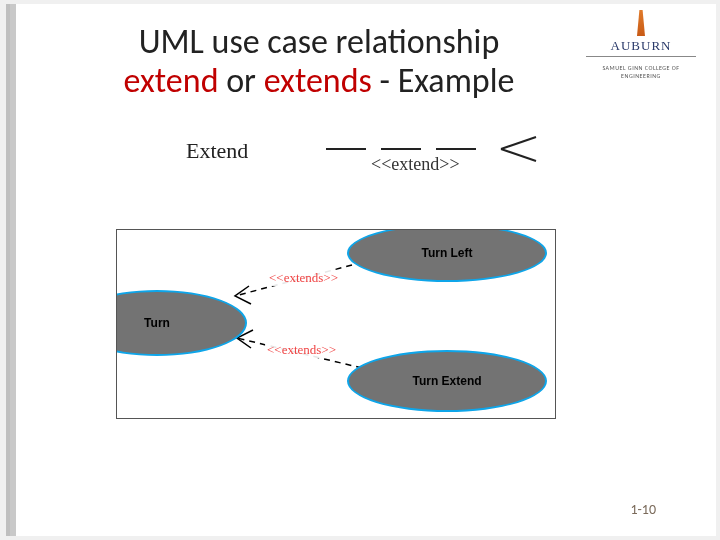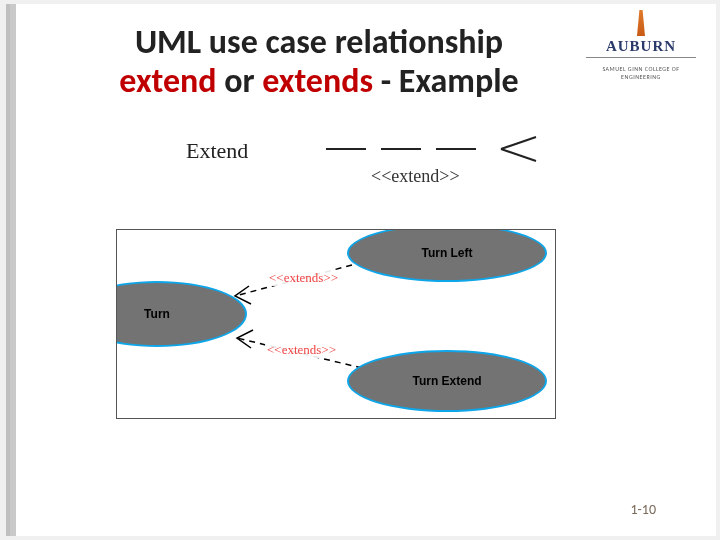--- a/index.html
+++ b/index.html
@@ -20,43 +20,43 @@
   }
   .title {
     position: absolute;
     top: 18px;
     left: 68px;
     width: 470px;
     text-align: center;
     font-size: 34px;
     line-height: 1.15;
     color: #222;
-    font-weight: 700;
+    font-weight: 400;
   }
   .title .red { color: #c00000; }
   .logo {
     position: absolute;
     top: 6px;
     right: 20px;
     width: 110px;
     text-align: center;
   }
   .logo .tower {
     width: 16px;
     height: 26px;
     margin: 0 auto 2px;
     background: linear-gradient(#e07a2a, #c85a15);
     clip-path: polygon(40% 0, 60% 0, 75% 100%, 25% 100%);
   }
   .logo .name {
     font-family: Georgia, serif;
-    font-size: 15px;
+    font-size: 13px;
     letter-spacing: 1px;
     color: #2a3a6a;
-    font-weight: bold;
+    font-weight: normal;
   }
   .logo .sub {
     font-size: 6px;
     letter-spacing: 0.5px;
     color: #555;
     border-top: 1px solid #888;
     margin-top: 2px;
     padding-top: 7px;
   }
   .notation {
@@ -71,21 +71,21 @@
     left: 20px;
     top: 4px;
     font-family: Georgia, 'Times New Roman', serif;
     font-size: 22px;
     color: #222;
   }
   .notation svg { position: absolute; left: 160px; top: 0; }
   .notation .stereo {
     position: absolute;
     left: 205px;
-    top: 32px;
+    top: 20px;
     font-family: Georgia, 'Times New Roman', serif;
     font-size: 18px;
     color: #333;
   }
   .diagram {
     position: absolute;
     top: 225px;
     left: 100px;
     width: 440px;
     height: 190px;
@@ -99,21 +99,21 @@
     border-radius: 50%;
     background: #737373;
     display: flex;
     align-items: center;
     justify-content: center;
     font-family: Arial, sans-serif;
     font-weight: bold;
     font-size: 12px;
     text-align: center;
   }
-  .e-turn { left: -50px; top: 51px; width: 180px; height: 66px; }
+  .e-turn { left: -50px; top: 60px; width: 180px; height: 66px; }
   .e-left { left: 230px; top: -6px; width: 200px; height: 58px; }
   .e-right { left: 230px; top: 120px; width: 200px; height: 62px; }
   .diagram svg.arrows { position: absolute; left: 0; top: 0; }
   .ext-label {
     position: absolute;
     font-family: Liberation Serif, serif;
     font-size: 13px;
     color: #ef4444;
     background: rgba(255,255,255,0.9);
     padding: 0 2px;

